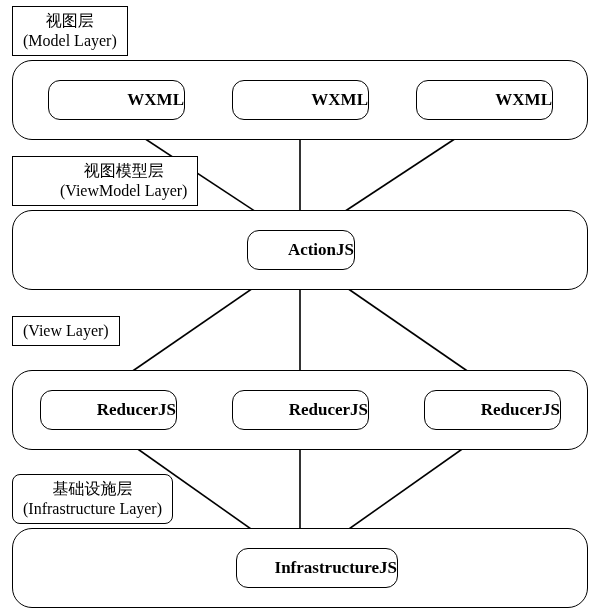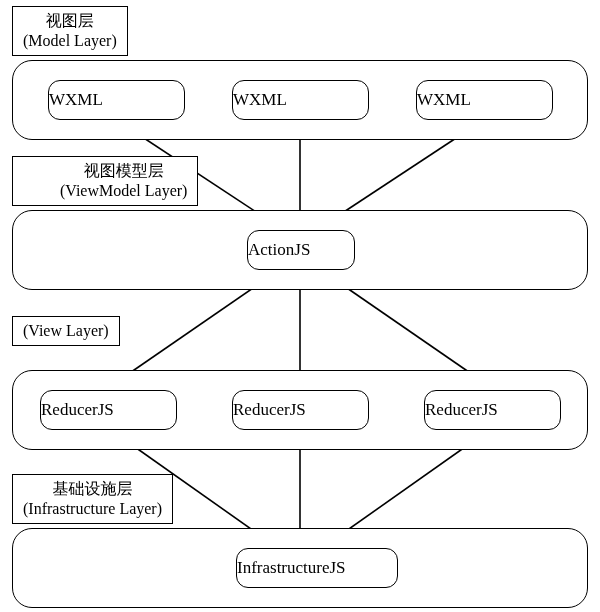--- a/index.html
+++ b/index.html
@@ -7,22 +7,23 @@
   svg{position:absolute;top:0;left:0;}
   .layer-label{
     position:absolute;border:1px solid #000;background:#fff;
     padding:4px 10px;font-size:16px;line-height:1.25;text-align:center;
   }
   .layer-box{
     position:absolute;border:1.5px solid #000;border-radius:20px;background:#fff;
   }
   .node{
     position:absolute;border:1.5px solid #000;border-radius:12px;background:#fff;
-    display:flex;align-items:center;justify-content:flex-start;
+    display:flex;align-items:center;justify-content:flex-end;
     font-size:17px;
+    font-weight:bold;
   }
 </style>
 </head>
 <body>
 
 <div class="stage">
 
   <svg width="600" height="612">
     <defs>
       <marker id="arrow" viewBox="0 0 10 10" refX="9" refY="5" markerWidth="8" markerHeight="8" orient="auto-start-reverse">
@@ -52,21 +53,21 @@
     <div>视图层</div>
     <div>(Model Layer)</div>
   </div>
   <div class="layer-label" style="left:12px; top:156px;padding-left:47px;">
     <div>视图模型层</div>
     <div>(ViewModel Layer)</div>
   </div>
   <div class="layer-label" style="left:12px; top:316px;">
     <div>(View Layer)</div>
   </div>
-  <div class="layer-label" style="left:12px; top:474px;">
+  <div class="layer-label" style="left:12px; top:474px;border-radius:8px;">
     <div>基础设施层</div>
     <div>(Infrastructure Layer)</div>
   </div>
 
   <div class="node" style="left:48px;  top:80px; width:135px; height:38px;">
     <span>WXML</span>
   </div>
   <div class="node" style="left:232px; top:80px; width:135px; height:38px;">
     <span>WXML</span>
   </div>

